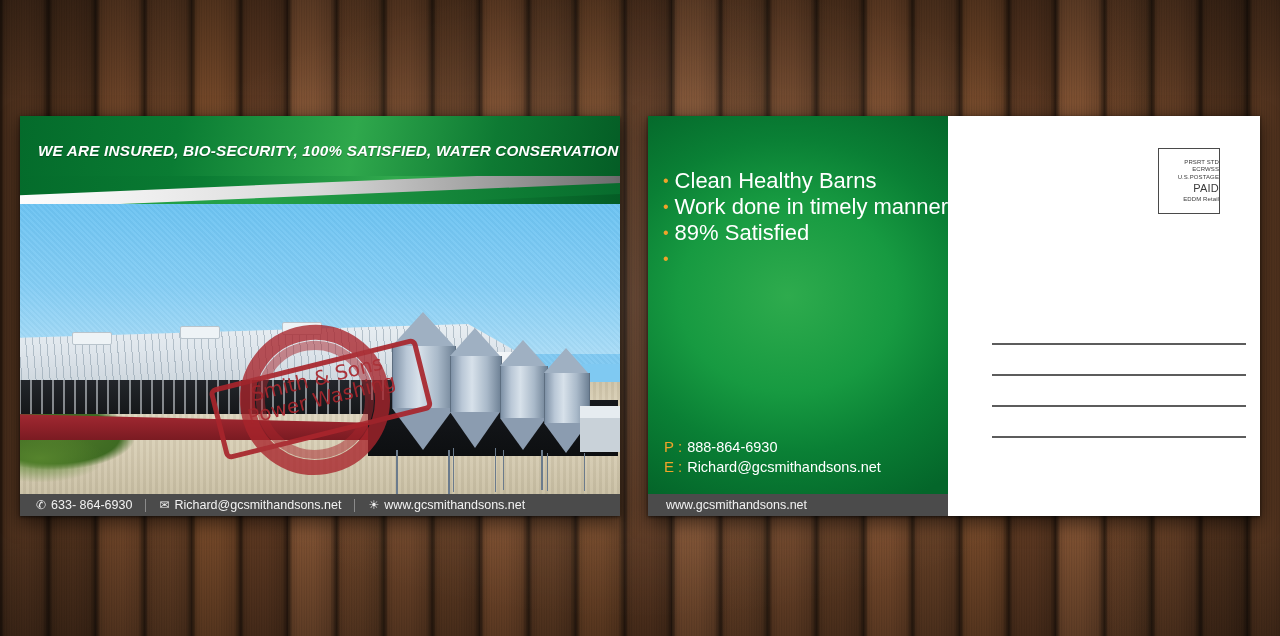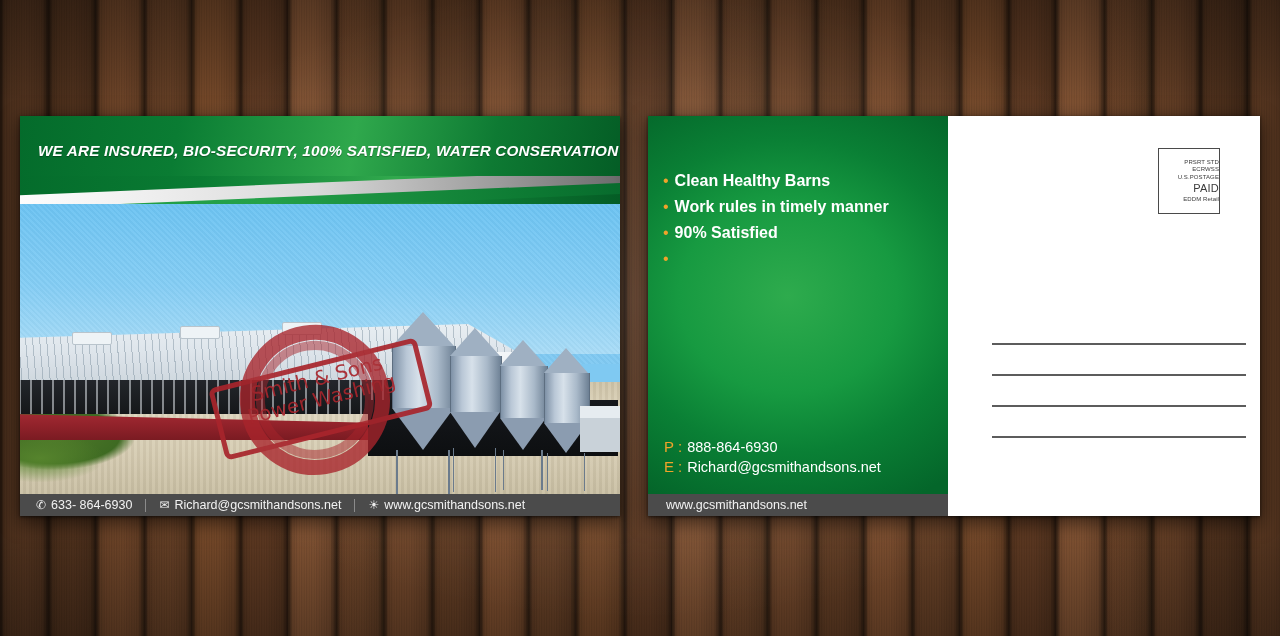--- a/index.html
+++ b/index.html
@@ -205,21 +205,21 @@
     background:
       radial-gradient(ellipse 260px 230px at 140px 180px,#2eab4d 0%,#179a41 42%,#0a8035 68%,#04662a 100%);
   }
   #back-title{
     position:absolute;left:16px;top:26px;width:270px;
     color:#f0a32a;font-size:20px;letter-spacing:0.2px;
     font-family:"Liberation Sans",sans-serif;}
   #back-bullets{position:absolute;left:15px;top:56px;width:285px;}
   #back-bullets .bullet{display:flex;align-items:flex-start;gap:6px;margin-bottom:8px;}
   #back-bullets .dot{color:#f0a32a;font-size:16px;line-height:17px;}
-  #back-bullets .btxt{color:#ffffff;font-size:16px;line-height:18px;white-space:nowrap;font-weight:bold;}
+  #back-bullets .btxt{color:#ffffff;font-size:22px;line-height:18px;white-space:nowrap;}
 
   #back-logo{
     position:absolute;left:16px;top:404px;width:280px;
     color:#f0a32a;font-size:19px;font-style:italic;
     font-family:"DejaVu Serif",serif;letter-spacing:0.4px;
     text-shadow:0 1px 1px rgba(0,0,0,0.25);}
   #back-contact{position:absolute;left:16px;top:322px;width:280px;}
   #back-contact .crow{display:flex;align-items:baseline;gap:5px;margin-bottom:3px;}
   #back-contact .clabel{color:#f0a32a;font-size:15px;width:9px;}
   #back-contact .ccolon{color:#f0a32a;font-size:15px;}
@@ -339,25 +339,25 @@
   <div id="back-green"></div>
 
 
   <div id="back-bullets">
     <div class="bullet">
       <span class="dot">•</span>
       <span class="btxt">Clean Healthy Barns</span>
     </div>
     <div class="bullet">
       <span class="dot">•</span>
-      <span class="btxt">Work rules in timely manner</span>
+      <span class="btxt">Work done in timely manner</span>
     </div>
     <div class="bullet">
       <span class="dot">•</span>
-      <span class="btxt">90% Satisfied</span>
+      <span class="btxt">89% Satisfied</span>
     </div>
     <div class="bullet">
       <span class="dot">•</span>
     </div>
   </div>
 
 
   <div id="back-contact">
     <div class="crow">
       <span class="clabel">P</span>

